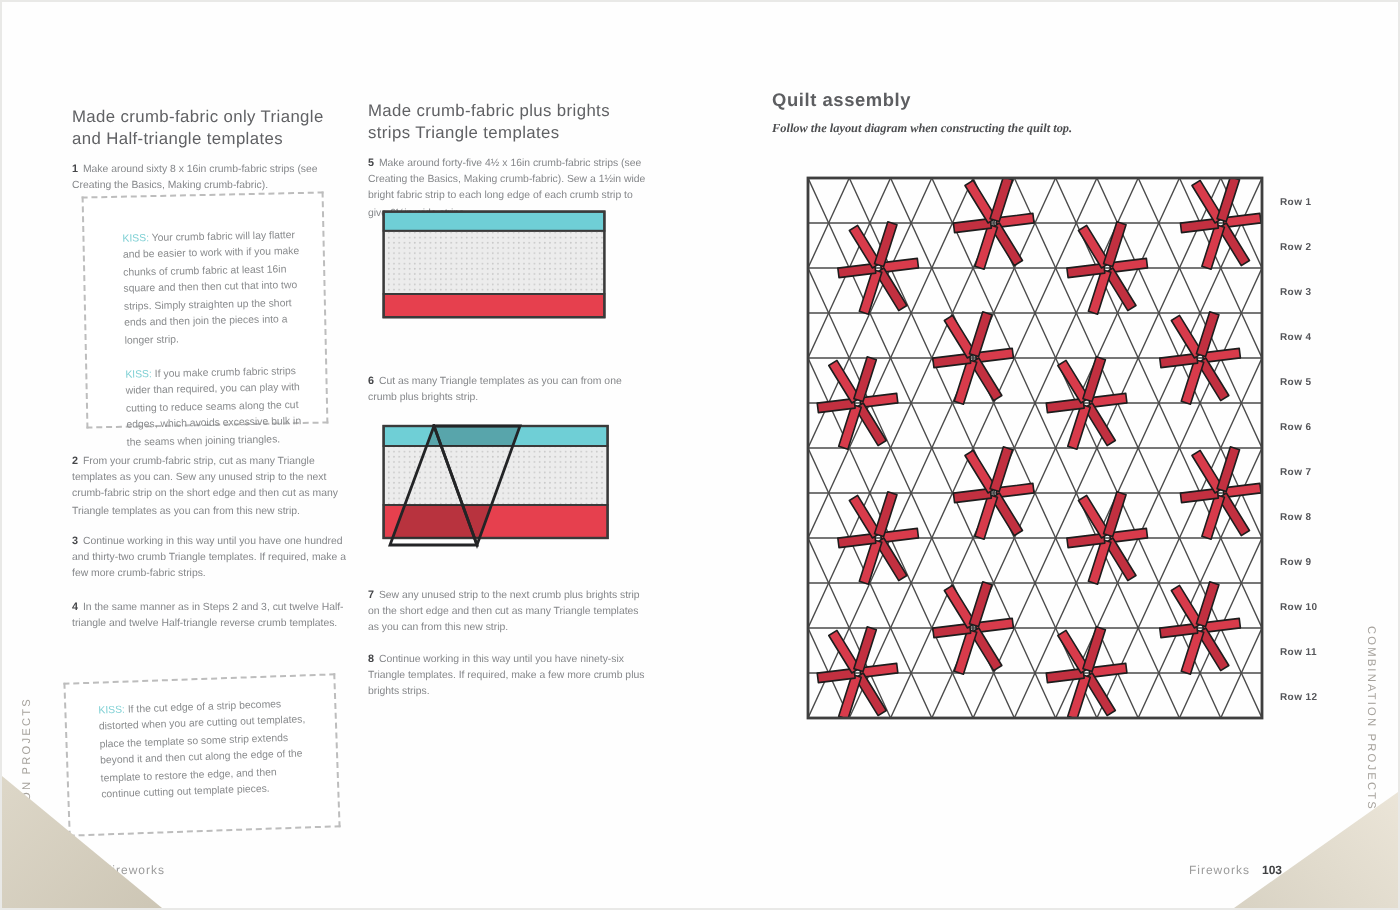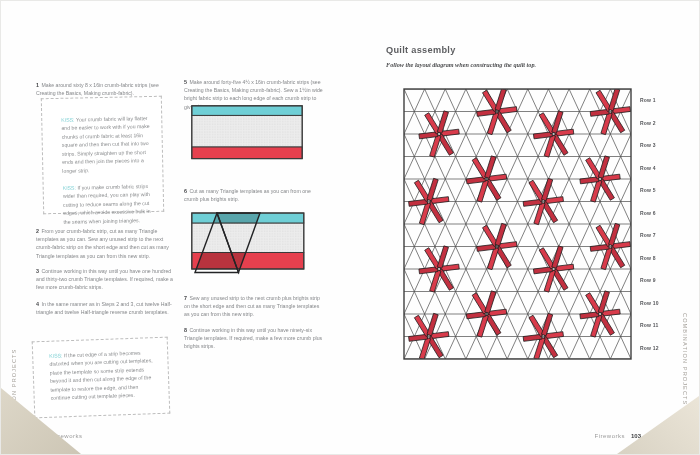--- a/index.html
+++ b/index.html
@@ -46,20 +46,21 @@
   #corner-left{left:0;width:80px;height:66px;background:linear-gradient(135deg,#ddd7c8,#cdc6b5);
                clip-path:polygon(0 0,100% 100%,0 100%);}
   #corner-right{right:0;width:82px;height:58px;background:linear-gradient(225deg,#ebe5d8,#d8d2c3);
                 clip-path:polygon(100% 0,100% 100%,0 100%);}
 </style>
 </head>
 <body>
 
 <div id="stage">
 
+  <h2 id="lheading" class="abs col-heading">Made crumb-fabric only Triangle and Half-triangle templates</h2>
 
   <p id="step1" class="abs step">
     <b>1</b>
     <span>Make around sixty 8 x 16in crumb-fabric strips (see Creating the Basics, Making crumb-fabric).</span>
   </p>
 
   <div id="kiss1" class="kiss-box">
     <p class="kiss">
       <span class="kiss-label">KISS:</span>
       <span>Your crumb fabric will lay flatter and be easier to work with if you make chunks of crumb fabric at least 16in square and then then cut that into two strips. Simply straighten up the short ends and then join the pieces into a longer strip.</span>
@@ -83,20 +84,21 @@
     <span>In the same manner as in Steps 2 and 3, cut twelve Half-triangle and twelve Half-triangle reverse crumb templates.</span>
   </p>
 
   <div id="kiss2" class="kiss-box">
     <p class="kiss">
       <span class="kiss-label">KISS:</span>
       <span>If the cut edge of a strip becomes distorted when you are cutting out templates, place the template so some strip extends beyond it and then cut along the edge of the template to restore the edge, and then continue cutting out template pieces.</span>
     </p>
   </div>
 
+  <h2 id="mheading" class="abs col-heading">Made crumb-fabric plus brights strips Triangle templates</h2>
 
   <p id="step5" class="abs step">
     <b>5</b>
     <span>Make around forty-five 4½ x 16in crumb-fabric strips (see Creating the Basics, Making crumb-fabric). Sew a 1½in wide bright fabric strip to each long edge of each crumb strip to give 6½in wide strips.</span>
   </p>
 
   <svg id="illus1" class="abs" width="115" height="58" viewBox="0 0 115 58">
       <defs>
         <pattern id="dotsA" width="2.6" height="2.6" patternUnits="userSpaceOnUse">
           <circle cx="0.8" cy="0.8" r="0.45" fill="#c9c9c9"></circle>

